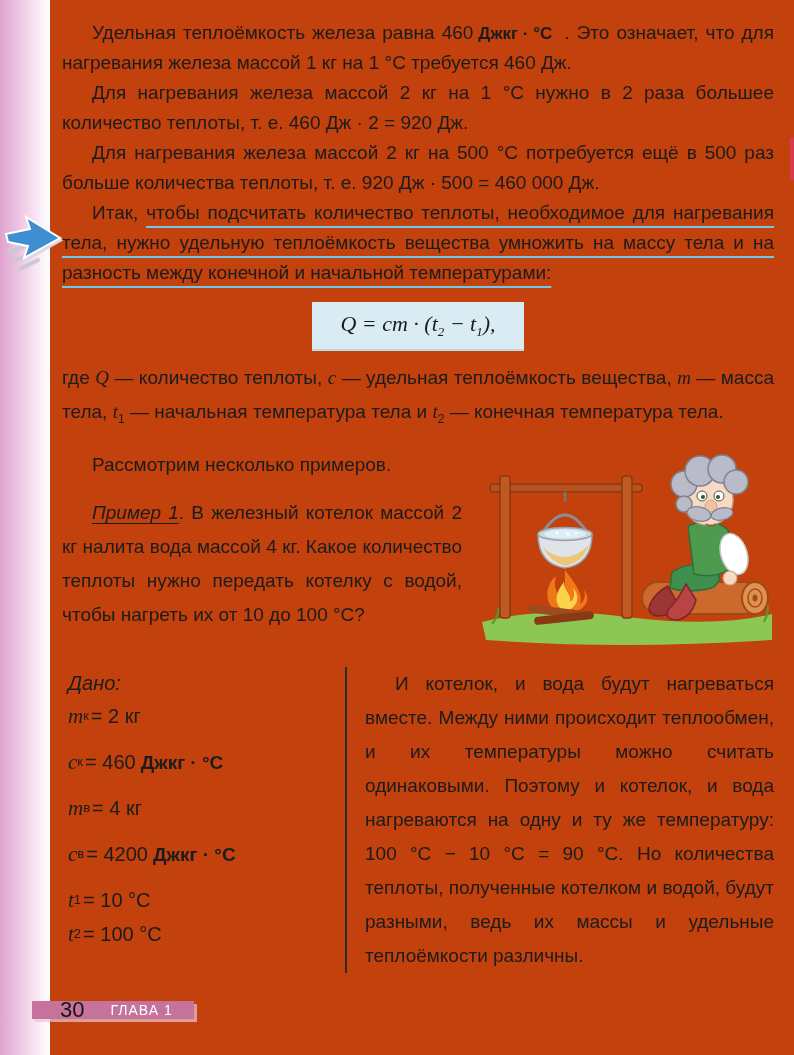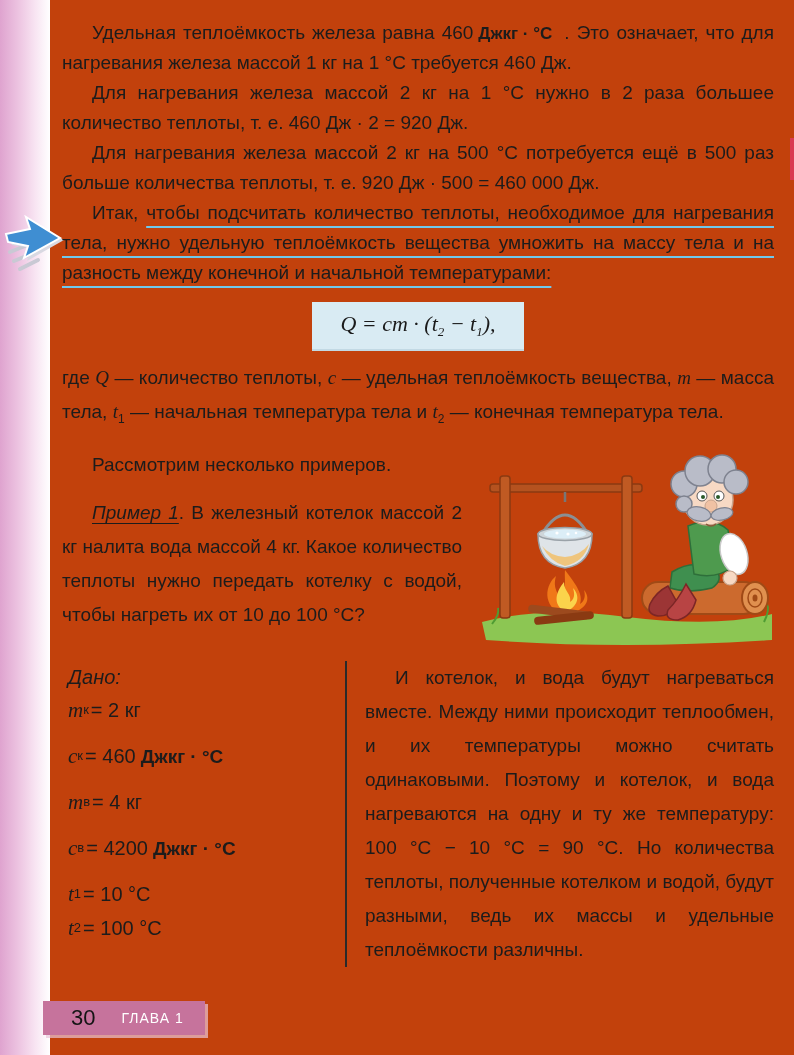--- a/index.html
+++ b/index.html
@@ -24,36 +24,36 @@
   .formula-box sub{font-size:13px;}
   .vit{font-family:"Liberation Serif",serif;font-style:italic;}
   .where{text-indent:0;line-height:34px;}
   .where sub{font-size:12px;}
   .p6{margin-top:14px;}
   .example{margin-top:16px;}
   .example-illustration{float:right;width:310px;height:195px;margin:-42px -8px 2px 10px;}
   .ex-label{font-family:"Liberation Sans",sans-serif;font-style:italic;
        text-decoration:underline;text-underline-offset:4px;}
   .clear{clear:both;}
-  .task{display:flex;margin-top:10px;justify-content:flex-end;}
+  .task{display:flex;margin-top:16px;justify-content:flex-end;}
   .dano-col{width:283px;flex:none;border-right:2px solid #2a2a2a;padding-bottom:6px;}
   .dano-title{font-style:italic;font-size:20px;line-height:32px;padding-left:6px;}
   .dano-row{font-size:20px;line-height:34px;padding-left:6px;display:flex;align-items:center;}
   .dano-row .var{font-family:"Liberation Serif",serif;font-style:italic;font-size:21px;}
   .dano-row sub{font-size:13px;margin-right:2px;}
   .dano-row .frac{font-size:19px;}
   .dano-row.fr{min-height:58px;}
   .find-row{border-top:2px solid #2a2a2a;margin-top:8px;padding:8px 0 0 6px;
        font-size:20px;display:flex;align-items:center;}
   .find-row .lbl{font-style:italic;}
   .sol-col{flex:1;padding-left:18px;}
   .sol-title{font-style:italic;font-size:19px;line-height:34px;text-indent:30px;}
   .sol-text{font-size:19px;line-height:34px;text-align:justify;text-indent:30px;
        hyphens:manual;-webkit-hyphens:manual;}
-  .footer-bar{position:absolute;left:43px;top:1001px;width:162px;height:34px;background:#c6739c;
+  .footer-bar{position:absolute;left:32px;top:1001px;width:162px;height:18px;background:#c6739c;
        display:flex;align-items:center;box-shadow:3px 3px 0 rgba(232,196,216,.7);}
   .page-number{font-size:22px;color:#141414;margin-left:28px;}
   .chapter-label{font-size:14px;font-weight:normal;color:#ffffff;letter-spacing:1px;margin-left:26px;}
 </style>
 </head>
 <body>
 
 <div class="page">
   <div class="pink-strip"></div>
   <div class="red-mark"></div>

